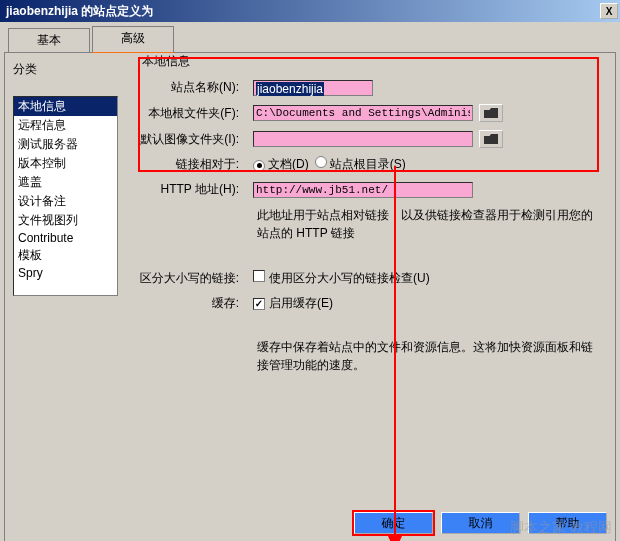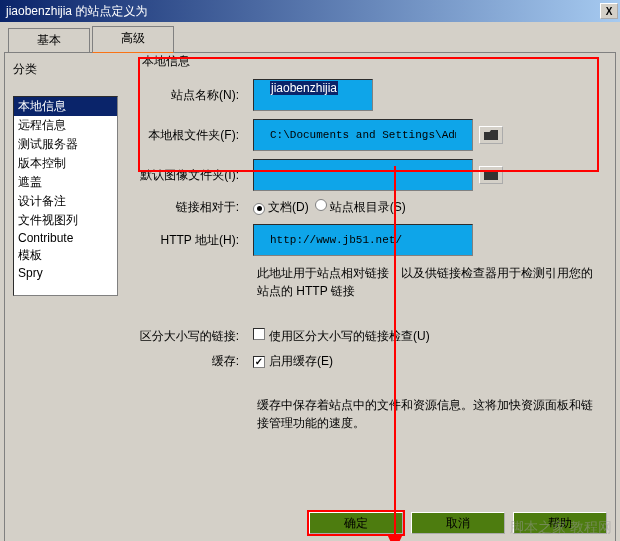--- a/index.html
+++ b/index.html
@@ -1,47 +1,47 @@
 <!DOCTYPE html>
 <html><head>
 <meta charset="utf-8">
 <style>
 *{box-sizing:border-box;margin:0;padding:0;font-family:"SimSun","宋体",sans-serif;font-size:12px}
 body{background:#d4d0c8;width:620px;height:541px;overflow:hidden;position:relative}
 .titlebar{background:linear-gradient(to right,#0a246a,#a6caf0);color:#fff;height:22px;display:flex;align-items:center;justify-content:space-between;padding:0 2px}
-.titlebar-text{padding-left:4px;font-weight:normal}
+.titlebar-text{padding-left:4px;font-weight:bold}
 .close-btn{width:18px;height:16px;background:#d4d0c8;border:1px outset #fff;display:flex;align-items:center;justify-content:center;font-family:Arial;font-size:10px;font-weight:bold;color:#000}
 .tabs{display:flex;padding:4px 4px 0 8px;position:relative}
 .tab{padding:3px 28px;border:1px solid #808080;border-bottom:none;background:#d4d0c8;margin-right:2px;position:relative}
 .tab.active{background:#d4d0c8;z-index:2;border-bottom:1px solid #f97316;margin-bottom:-1px}
 .tab.inactive{background:#d4d0c8;margin-top:2px}
 .content{border:1px solid #808080;margin:0 4px 4px 4px;padding:8px;height:calc(100% - 50px);background:#d4d0c8;position:relative}
 .layout{display:flex;height:calc(100% - 40px)}
 .cat-label{margin-bottom:18px}
 .sidebar{width:105px;border:1px inset #808080;background:#fff;height:200px;overflow:auto}
 .sidebar-item{padding:1px 4px;cursor:default}
 .sidebar-item.selected{background:#0a246a;color:#fff}
 .main{flex:1;padding-left:12px;position:relative}
 .fieldset{border:1px solid #808080;padding:10px 8px 8px 8px;position:relative}
 .fieldset-legend{position:absolute;top:-8px;left:8px;background:#d4d0c8;padding:0 4px}
 .highlight-box{border:2px solid #f00;position:absolute;top:-4px;left:8px;right:8px;height:115px;pointer-events:none;z-index:5}
 .form-row{display:flex;align-items:center;margin-bottom:8px}
 .form-label{width:115px;text-align:right;padding-right:14px}
-.form-input{border:1px inset #808080;background:#0ea5e9;padding:1px 16px;height:32px;font-family:"Courier New",monospace;font-size:11px}
+.form-input{border:1px inset #808080;background:#f9a8d4;padding:1px 2px;height:16px;font-family:"Courier New",monospace;font-size:11px}
 .selected-text{background:#0a246a;color:#fff;padding:0 1px}
 .browse-btn{width:24px;height:18px;border:1px outset #fff;background:#d4d0c8;margin-left:6px;display:flex;align-items:center;justify-content:center}
 .folder-icon{width:14px;height:10px;background:#333;clip-path:polygon(0 20%,40% 20%,50% 0,100% 0,100% 100%,0 100%)}
 .radio-group{display:flex;align-items:center;gap:6px}
 .radio{width:12px;height:12px;border:1px solid #808080;border-radius:50%;background:#fff;display:inline-flex;align-items:center;justify-content:center;margin-right:3px}
 .radio.checked::after{content:"";width:5px;height:5px;background:#000;border-radius:50%}
 .checkbox{width:12px;height:12px;border:1px inset #808080;background:#fff;display:inline-flex;align-items:center;justify-content:center;margin-right:4px;font-size:10px;font-weight:bold}
 .info-text{margin-left:119px;line-height:1.5;margin-bottom:10px}
 .spacer{height:18px}
 .button-bar{position:absolute;bottom:8px;right:8px;display:flex;gap:8px}
-.btn{width:94px;height:22px;border:1px outset #fff;background:#4d7c0f;display:flex;align-items:center;justify-content:center;cursor:default}
+.btn{width:79px;height:22px;border:1px outset #fff;background:#3b82f6;display:flex;align-items:center;justify-content:center;cursor:default}
 .btn.focus{outline:2px solid #f00}
 .arrow{position:absolute;top:113px;left:290px;z-index:6;pointer-events:none}
 .arrow-line{stroke:#f00;stroke-width:2;fill:none}
 .arrow-head{fill:#f00}
 .watermark{position:absolute;bottom:4px;right:8px;color:#999;font-size:14px;z-index:10;opacity:0.5}
 </style>
 </head>
 <body>
 
 <div class="titlebar">

